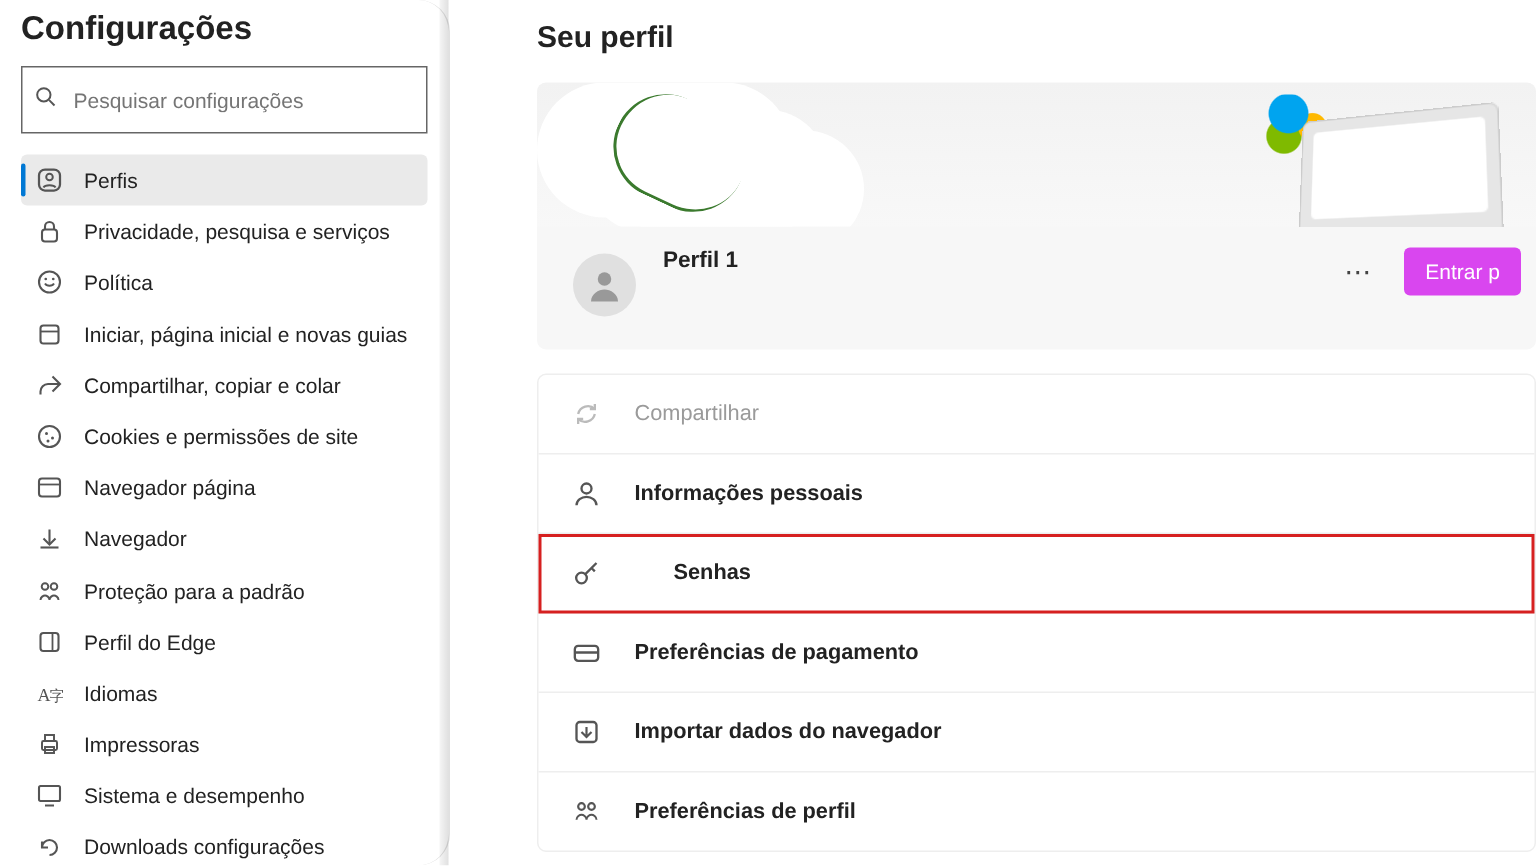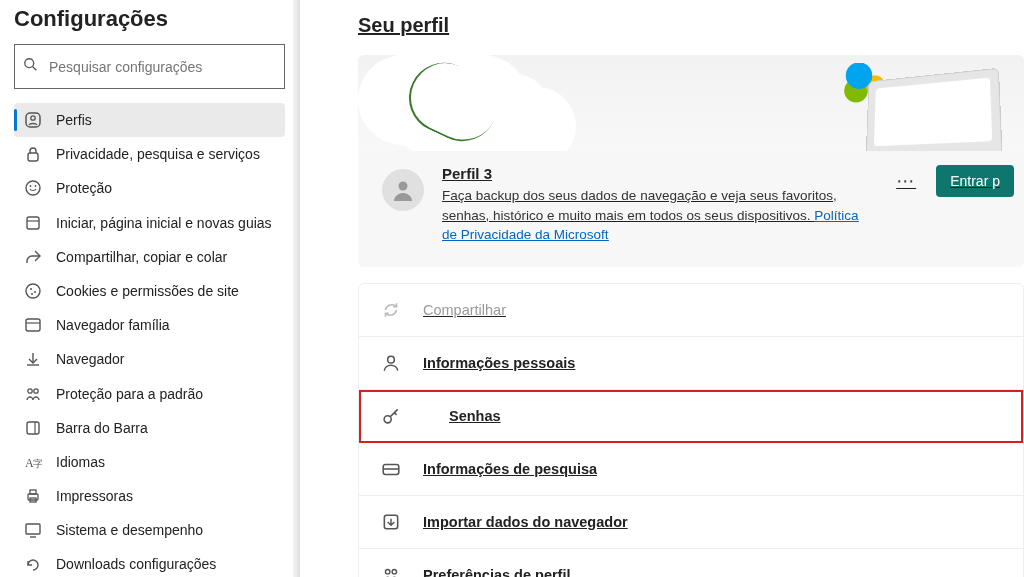--- a/index.html
+++ b/index.html
@@ -11,20 +11,21 @@
     width: 1024px;
     height: 577px;
     overflow: hidden;
     display: flex;
   }
   .sidebar {
     width: 300px;
     padding: 0 14px;
     border-right: 1px solid #e0e0e0;
     position: relative;
+    border-radius: 21px;
   }
   .sidebar::after {
     content: "";
     position: absolute;
     right: 0; top: 0; bottom: 0;
     width: 6px;
     background: linear-gradient(to right, rgba(0,0,0,0.04), rgba(0,0,0,0.12));
   }
   .sidebar-title {
     font-size: 22px;
@@ -78,21 +79,20 @@
     height: 18px;
     flex-shrink: 0;
     color: #555;
     display:flex;align-items:center;justify-content:center;
   }
   .nav-item .icon svg { width:18px; height:18px; }
   .main {
     flex: 1;
     padding: 0 0 0 58px;
     overflow: hidden;
-    text-decoration: underline;
   }
   .page-title {
     font-size: 20px;
     font-weight: 600;
     padding: 14px 0 18px 0;
   }
   .hero {
     background: #f7f7f7;
     border-radius: 6px;
     overflow: hidden;
@@ -176,21 +176,21 @@
     margin-top: 4px;
   }
   .avatar svg { width:26px; height:26px; color:#888; }
   .profile-text { flex:1; }
   .profile-name { font-weight:600; font-size:15px; margin-bottom:4px; }
   .profile-desc { font-size:13.5px; color:#333; line-height:1.45; }
   .profile-desc a { color:#0067c0; text-decoration:underline; }
   .profile-actions { display:flex; align-items:center; gap:14px; flex-shrink:0; }
   .dots { font-size:18px; color:#444; letter-spacing:2px; cursor:pointer; padding: 4px 6px;}
   .btn-primary {
-    background:#0f766e; color:#fff; border:none;
+    background:#d946ef; color:#fff; border:none;
     padding:8px 14px; font-size:14px; border-radius:4px; cursor:pointer;
   }
   .settings-list {
     margin-top: 16px;
     border: 1px solid #eee;
     border-radius: 6px;
   }
   .settings-item {
     display:flex; align-items:center;
     gap: 22px;
@@ -344,21 +344,21 @@
           </svg>
         </span>
         <span>Privacidade, pesquisa e serviços</span>
       </div>
       <div class="nav-item">
         <span class="icon">
           <svg viewBox="0 0 18 18">
             <use href="#i-appearance"></use>
           </svg>
         </span>
-        <span>Proteção</span>
+        <span>Política</span>
       </div>
       <div class="nav-item">
         <span class="icon">
           <svg viewBox="0 0 18 18">
             <use href="#i-start"></use>
           </svg>
         </span>
         <span>Iniciar, página inicial e novas guias</span>
       </div>
       <div class="nav-item">
@@ -376,21 +376,21 @@
           </svg>
         </span>
         <span>Cookies e permissões de site</span>
       </div>
       <div class="nav-item">
         <span class="icon">
           <svg viewBox="0 0 18 18">
             <use href="#i-browser"></use>
           </svg>
         </span>
-        <span>Navegador família</span>
+        <span>Navegador página</span>
       </div>
       <div class="nav-item">
         <span class="icon">
           <svg viewBox="0 0 18 18">
             <use href="#i-download"></use>
           </svg>
         </span>
         <span>Navegador</span>
       </div>
       <div class="nav-item">
@@ -400,21 +400,21 @@
           </svg>
         </span>
         <span>Proteção para a padrão</span>
       </div>
       <div class="nav-item">
         <span class="icon">
           <svg viewBox="0 0 18 18">
             <use href="#i-edgebar"></use>
           </svg>
         </span>
-        <span>Barra do Barra</span>
+        <span>Perfil do Edge</span>
       </div>
       <div class="nav-item">
         <span class="icon">
           <svg viewBox="0 0 18 18">
             <use href="#i-language"></use>
           </svg>
         </span>
         <span>Idiomas</span>
       </div>
       <div class="nav-item">
@@ -456,24 +456,21 @@
       <div class="swirl"></div>
       <div class="laptop"></div>
     </div>
     <div class="profile-row">
       <div class="avatar">
           <svg viewBox="0 0 26 26">
             <use href="#i-avatar"></use>
           </svg>
         </div>
       <div class="profile-text">
-        <div class="profile-name">Perfil 3</div>
-        <div class="profile-desc">
-          <span>Faça backup dos seus dados de navegação e veja seus favoritos, senhas, histórico e muito mais em todos os seus dispositivos. </span><a href="#">Política de Privacidade da Microsoft</a>
-        </div>
+        <div class="profile-name">Perfil 1</div>
       </div>
       <div class="profile-actions">
         <span class="dots">⋯</span>
         <button class="btn-primary">Entrar p</button>
       </div>
     </div>
   </section>
 
   <section class="settings-list" id="settings-list">
       <div class="settings-item disabled">
@@ -499,21 +496,21 @@
           </svg>
         </span>
         <span>Senhas</span>
       </div>
       <div class="settings-item">
         <span class="icon">
           <svg viewBox="0 0 18 18">
             <use href="#i-card"></use>
           </svg>
         </span>
-        <span>Informações de pesquisa</span>
+        <span>Preferências de pagamento</span>
       </div>
       <div class="settings-item">
         <span class="icon">
           <svg viewBox="0 0 18 18">
             <use href="#i-import"></use>
           </svg>
         </span>
         <span>Importar dados do navegador</span>
       </div>
       <div class="settings-item">

